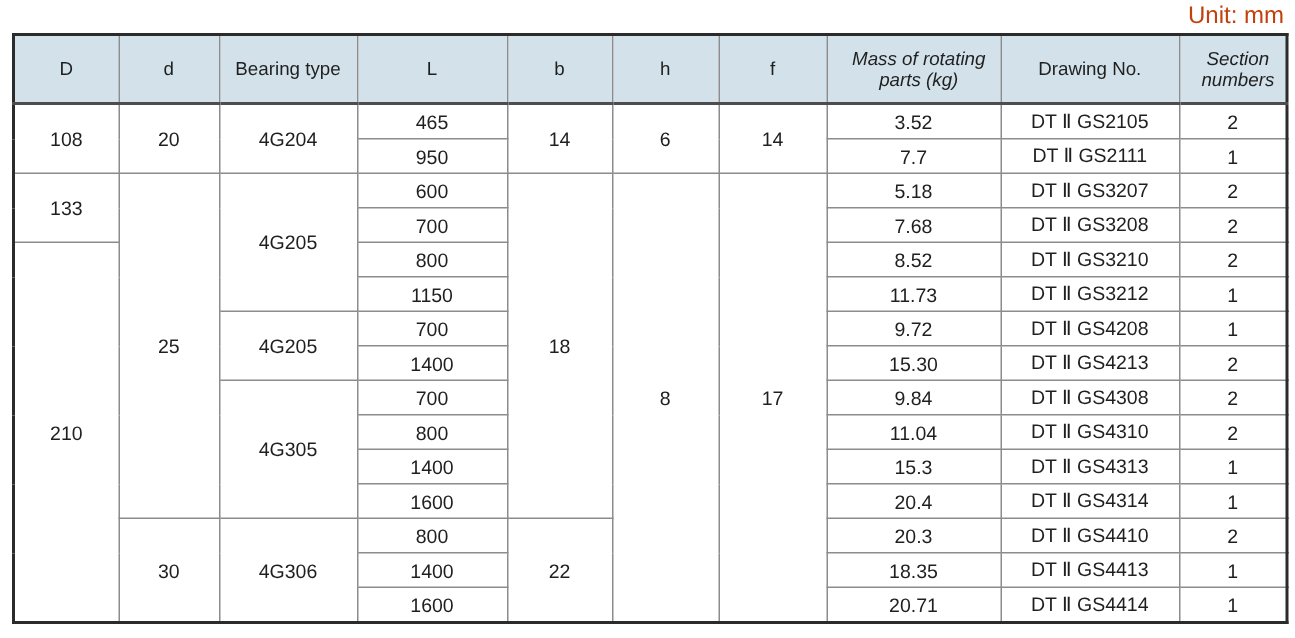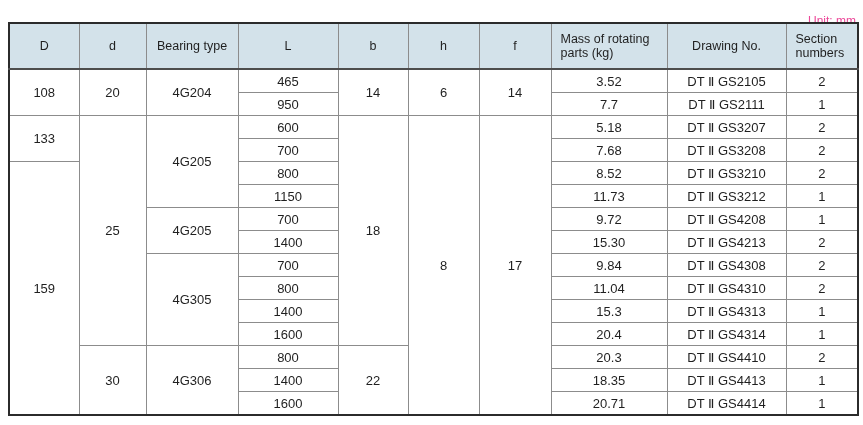--- a/index.html
+++ b/index.html
@@ -6,23 +6,23 @@
   .page{
     position:relative;
     width:863px;height:425px;
     background:#ffffff;
     font-family:"Liberation Sans","DejaVu Sans",sans-serif;
     color:#1f1f1f;
     overflow:hidden;
   }
   .unit-label{
     position:absolute;
-    top:14px;right:7px;
-    font-size:12px;
-    color:#ec4899;
+    top:2px;right:7px;
+    font-size:16px;
+    color:#c2410c;
   }
   table.spec{
     position:absolute;
     left:8px;top:22px;
     width:849px;
     border-collapse:collapse;
     table-layout:fixed;
   }
   table.spec{border:2px solid #2b2b2b;}
   table.spec th, table.spec td{
@@ -33,22 +33,23 @@
     overflow:hidden;
   }
   table.spec thead th{
     background:#d3e2ea;
     height:44px;
     font-size:12.5px;
     font-weight:normal;
     border-bottom:2px solid #4d4d4d;
   }
   table.spec thead th.left{
-    text-align:left;
+    text-align:center;
     padding-left:9px;
+    font-style:italic;
   }
   table.spec tbody td{
     height:22px;
     font-size:13px;
     background:#ffffff;
   }
 </style>
 </head>
 <body>
 
@@ -114,21 +115,21 @@
         <td>DT Ⅱ GS3207</td>
         <td>2</td>
       </tr>
       <tr>
         <td>700</td>
         <td>7.68</td>
         <td>DT Ⅱ GS3208</td>
         <td>2</td>
       </tr>
       <tr>
-        <td rowspan="11">159</td>
+        <td rowspan="11">210</td>
         <td>800</td>
         <td>8.52</td>
         <td>DT Ⅱ GS3210</td>
         <td>2</td>
       </tr>
       <tr>
         <td>1150</td>
         <td>11.73</td>
         <td>DT Ⅱ GS3212</td>
         <td>1</td>

